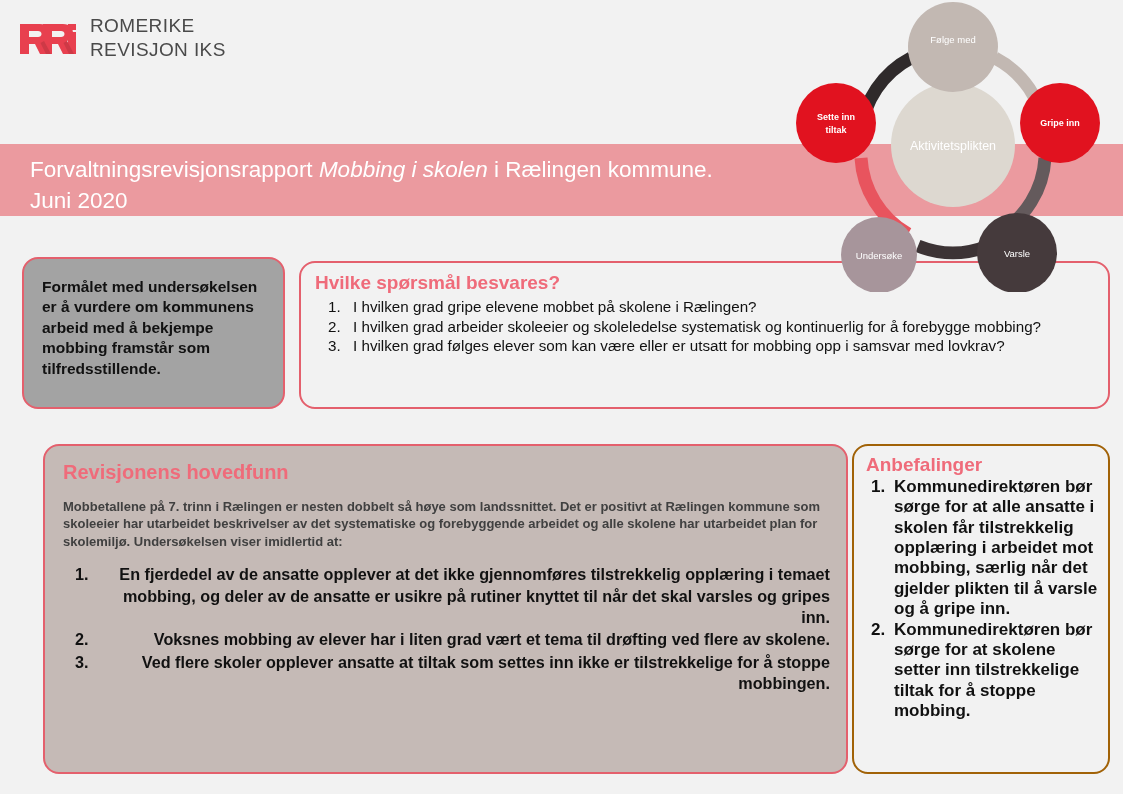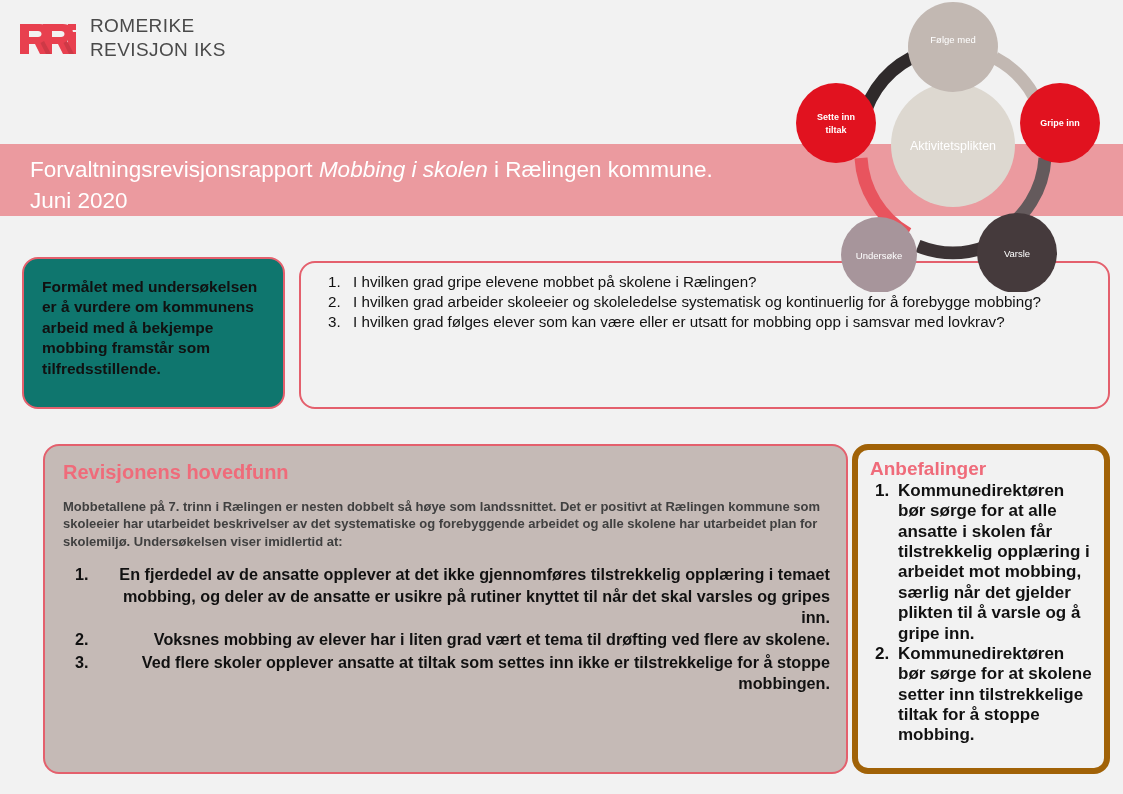--- a/index.html
+++ b/index.html
@@ -88,21 +88,21 @@
   .card {
     position: absolute;
     box-sizing: border-box;
     border-radius: 16px;
   }
   #purpose-box {
     left: 22px;
     top: 257px;
     width: 263px;
     height: 152px;
-    background: #0f766e;
+    background: #a3a3a3;
     border: 2.5px solid #e4606d;
     padding: 18px 14px 10px 18px;
     color: #111111;
     font-size: 15.5px;
     font-weight: bold;
     line-height: 1.32;
   }
   #questions-box {
     left: 299px;
     top: 261px;
@@ -170,21 +170,21 @@
     margin-bottom: 1px;
     text-align: right;
   }
 
   #recommendations-box {
     left: 852px;
     top: 444px;
     width: 258px;
     height: 330px;
     background: #f2f2f2;
-    border: 6px solid #a16207;
+    border: 2px solid #a16207;
     padding: 8px 10px 8px 12px;
   }
   #recommendations-heading {
     color: #ef6b7a;
     font-size: 19px;
     font-weight: bold;
     margin: 0 0 0 0;
     line-height: 1.2;
   }
   ol.rlist {
@@ -263,20 +263,21 @@
     <text class="node-label small" x="53" y="120">Sette inn</text>
     <text class="node-label small" x="53" y="133">tiltak</text>
   </svg>
 </div>
 
 <div class="card" id="purpose-box">
   <div>Formålet med undersøkelsen er å vurdere om kommunens arbeid med å bekjempe mobbing framstår som tilfredsstillende.</div>
 </div>
 
 <div class="card" id="questions-box">
+  <div id="questions-heading">Hvilke spørsmål besvares?</div>
   <ol class="qlist">
     <li>I hvilken grad gripe elevene mobbet på skolene i Rælingen?</li>
     <li>I hvilken grad arbeider skoleeier og skoleledelse systematisk og kontinuerlig for å forebygge mobbing?</li>
     <li>I hvilken grad følges elever som kan være eller er utsatt for mobbing opp i samsvar med lovkrav?</li>
   </ol>
 </div>
 
 <div class="card" id="findings-box">
   <div id="findings-heading">Revisjonens hovedfunn</div>
   <p id="findings-intro">Mobbetallene på 7. trinn i Rælingen er nesten dobbelt så høye som landssnittet. Det er positivt at Rælingen kommune som skoleeier har utarbeidet beskrivelser av det systematiske og forebyggende arbeidet og alle skolene har utarbeidet plan for skolemiljø. Undersøkelsen viser imidlertid at:</p>

